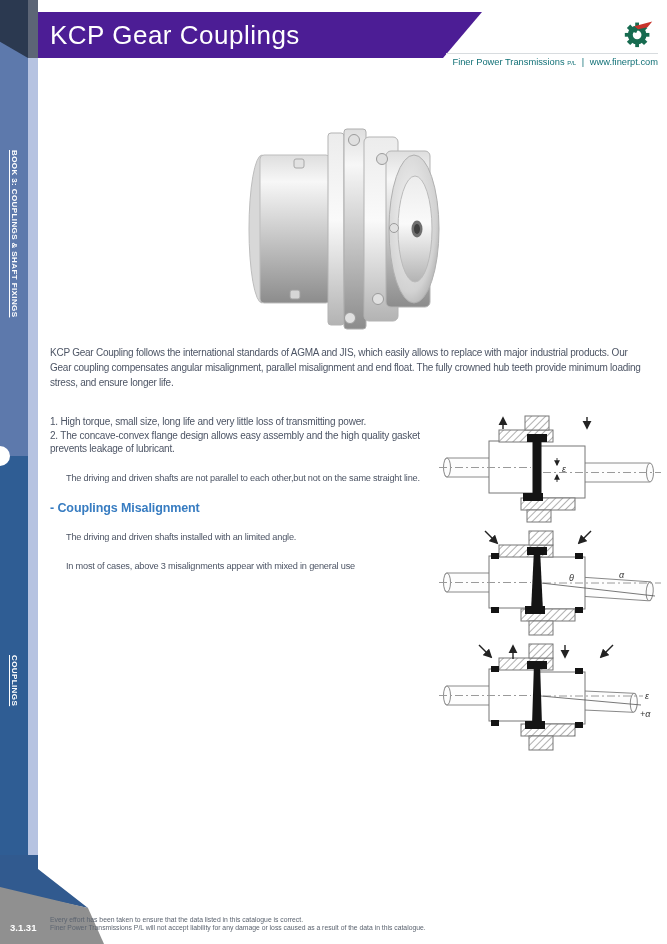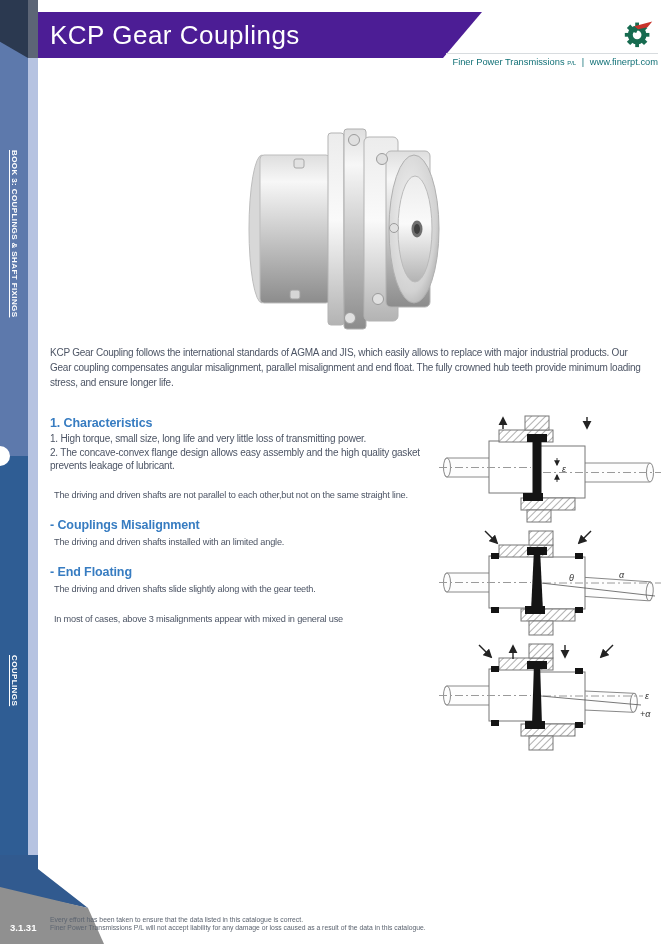--- a/index.html
+++ b/index.html
@@ -38,21 +38,21 @@
   .tagline .pl{font-size:6px;}
   .tagline .sep{color:#127177;padding:0 3px;}
   .tagline a{color:#127177;text-decoration:none;}
 
   
   .photo{position:absolute;left:236px;top:103px;}
   .intro{position:absolute;left:50px;top:345px;width:592px;font-size:10px;line-height:15px;
          letter-spacing:-0.25px;color:#4d5565;}
   .content{position:absolute;left:50px;top:416px;width:408px;}
   .sec-head{color:#377cc1;font-size:12.5px;font-weight:600;margin:0 0 3px 0;letter-spacing:-0.1px;}
-  .sec-body{font-size:9.2px;line-height:12.3px;letter-spacing:-0.2px;color:#4d5565;margin:4px;}
+  .sec-body{font-size:9.2px;line-height:12.3px;letter-spacing:-0.2px;color:#4d5565;margin:16px;}
   .char-item{font-size:10px;line-height:12.3px;letter-spacing:-0.2px;color:#4d5565;margin:0 0 2px 0;}
   .sub{margin-top:17px;}
 
   .diagram{position:absolute;left:437px;width:228px;height:113px;}
   .d1{top:411px;} .d2{top:526px;} .d3{top:639px;}
   .dia-label{font-size:9px;fill:#333;font-style:italic;}
 
   
   .footer{position:absolute;left:50px;top:916px;font-size:6.8px;line-height:8.4px;color:#5c6470;}
 </style>
@@ -148,34 +148,29 @@
       <circle cx="146" cy="56" r="5.5"></circle>
       <circle cx="142" cy="196" r="5.5"></circle>
       <circle cx="114" cy="215" r="5.5"></circle>
       <circle cx="158" cy="125" r="4.5"></circle>
     </g>
   </svg>
 
   <div class="intro">KCP Gear Coupling follows the international standards of AGMA and JIS, which easily allows to replace with major industrial products. Our Gear coupling compensates angular misalignment, parallel misalignment and end float. The fully crowned hub teeth provide minimum loading stress, and ensure longer life.</div>
 
   <div class="content">
-    <h2 class="sec-head">1. Characteristics</h2>
     <p class="char-item">1. High torque, small size, long life and very little loss of transmitting power.</p>
     <p class="char-item">2. The concave-convex flange design allows easy assembly and the high quality gasket prevents leakage of lubricant.</p>
 
     <div class="sub">
       <p class="sec-body">The driving and driven shafts are not parallel to each other,but not on the same straight line.</p>
     </div>
     <div class="sub">
       <h2 class="sec-head">- Couplings Misalignment</h2>
       <p class="sec-body">The driving and driven shafts installed with an limited angle.</p>
-    </div>
-    <div class="sub">
-      <h2 class="sec-head">- End Floating</h2>
-      <p class="sec-body">The driving and driven shafts slide slightly along with the gear teeth.</p>
     </div>
     <div class="sub">
       <p class="sec-body">In most of cases, above 3 misalignments appear with mixed in general use</p>
     </div>
   </div>
 
   <svg class="diagram d1" viewBox="0 0 228 113">
     <defs>
       <pattern id="h1" patternUnits="userSpaceOnUse" width="5" height="5" patternTransform="rotate(45)">
         <rect width="5" height="5" fill="#ffffff"></rect>

